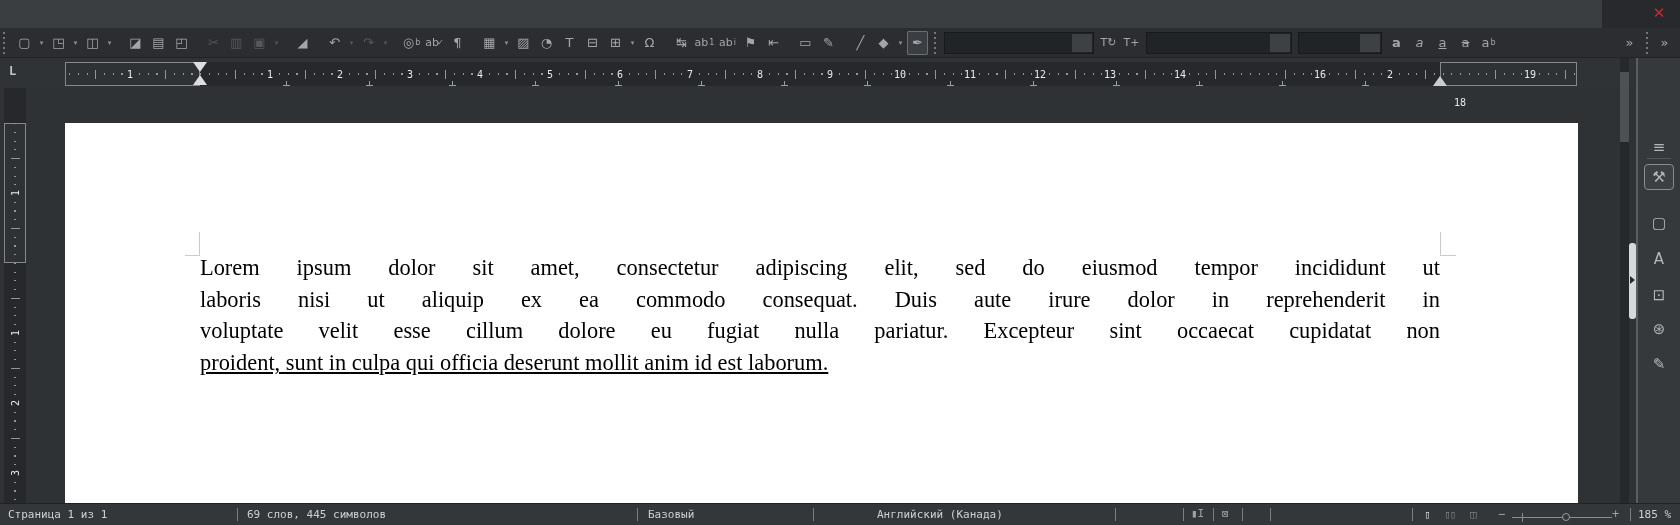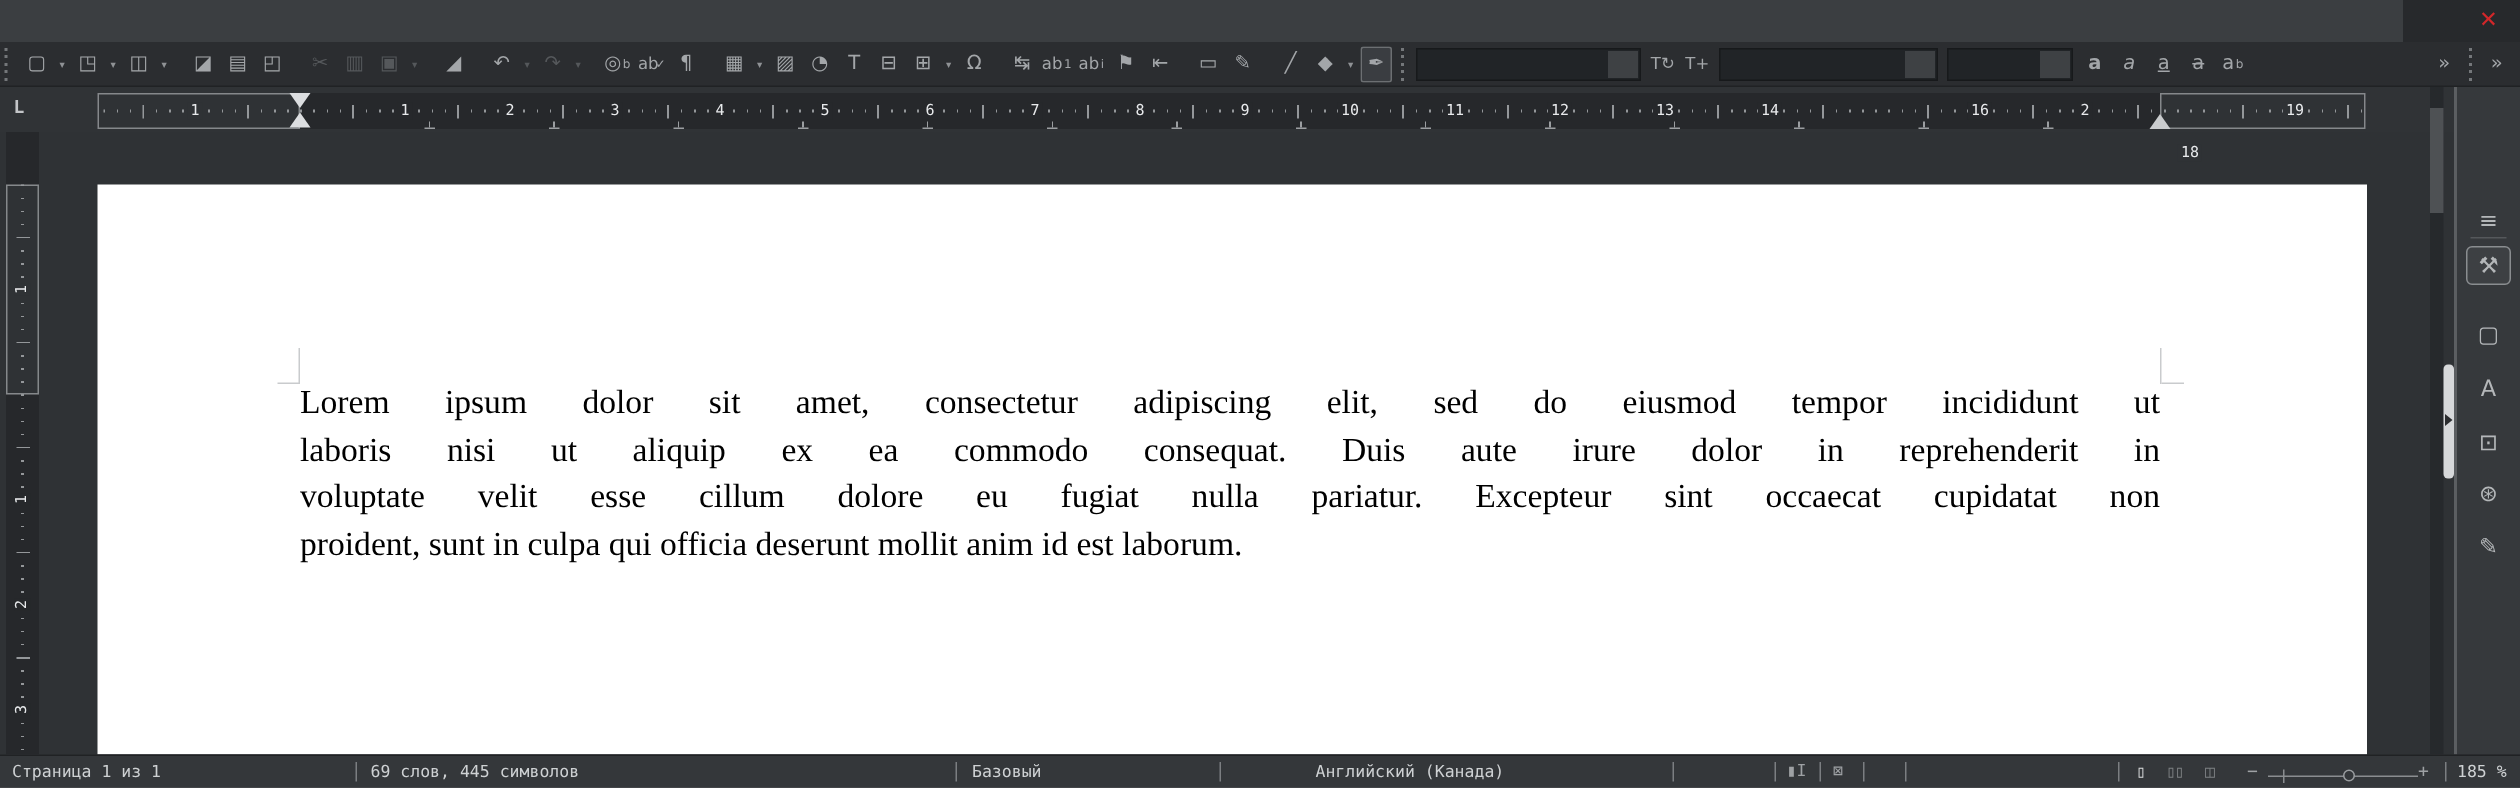--- a/index.html
+++ b/index.html
@@ -81,21 +81,21 @@
   .vnum { position:absolute; left:50%; transform:translate(-50%,-50%) rotate(-90deg);
           font:10px "DejaVu Sans Mono", monospace; color:#e8eaec; background:#26282b; padding:0 1px; }
   .vnum.inbox { background:#2f3235; }
 
   
   .page { position:absolute; left:65px; top:123px; width:1513px; height:380px; background:#ffffff; }
   .cmark { position:absolute; background:#c9cbcd; }
   .doctext { position:absolute; left:200px; top:252px; width:1240px; }
   .dline { font:22.4px/31.7px "Liberation Serif","DejaVu Serif", serif; color:#000;
            text-align:justify; text-align-last:justify; white-space:normal; }
-  .dline.last { text-align-last:auto; }
+  .dline.last { text-align-last:auto;text-decoration:underline; }
 
   
   .vscroll { position:absolute; left:1620px; top:58px; width:9px; height:445px; background:#26292c; }
   .vthumb { position:absolute; left:0; top:14px; width:9px; height:70px; background:#4e5154; }
   .splitter { position:absolute; left:1629px; top:243px; width:7px; height:76px;
               background:#d6d8da; border-radius:3px; }
   .splitter::after { content:""; position:absolute; left:1px; top:33px; border-top:4px solid transparent;
               border-bottom:4px solid transparent; border-left:5px solid #2b2d30; }
   .sidebar { position:absolute; left:1636px; top:58px; width:44px; height:445px; background:#36393c;
              border-left:2px solid #5b5e61; }

